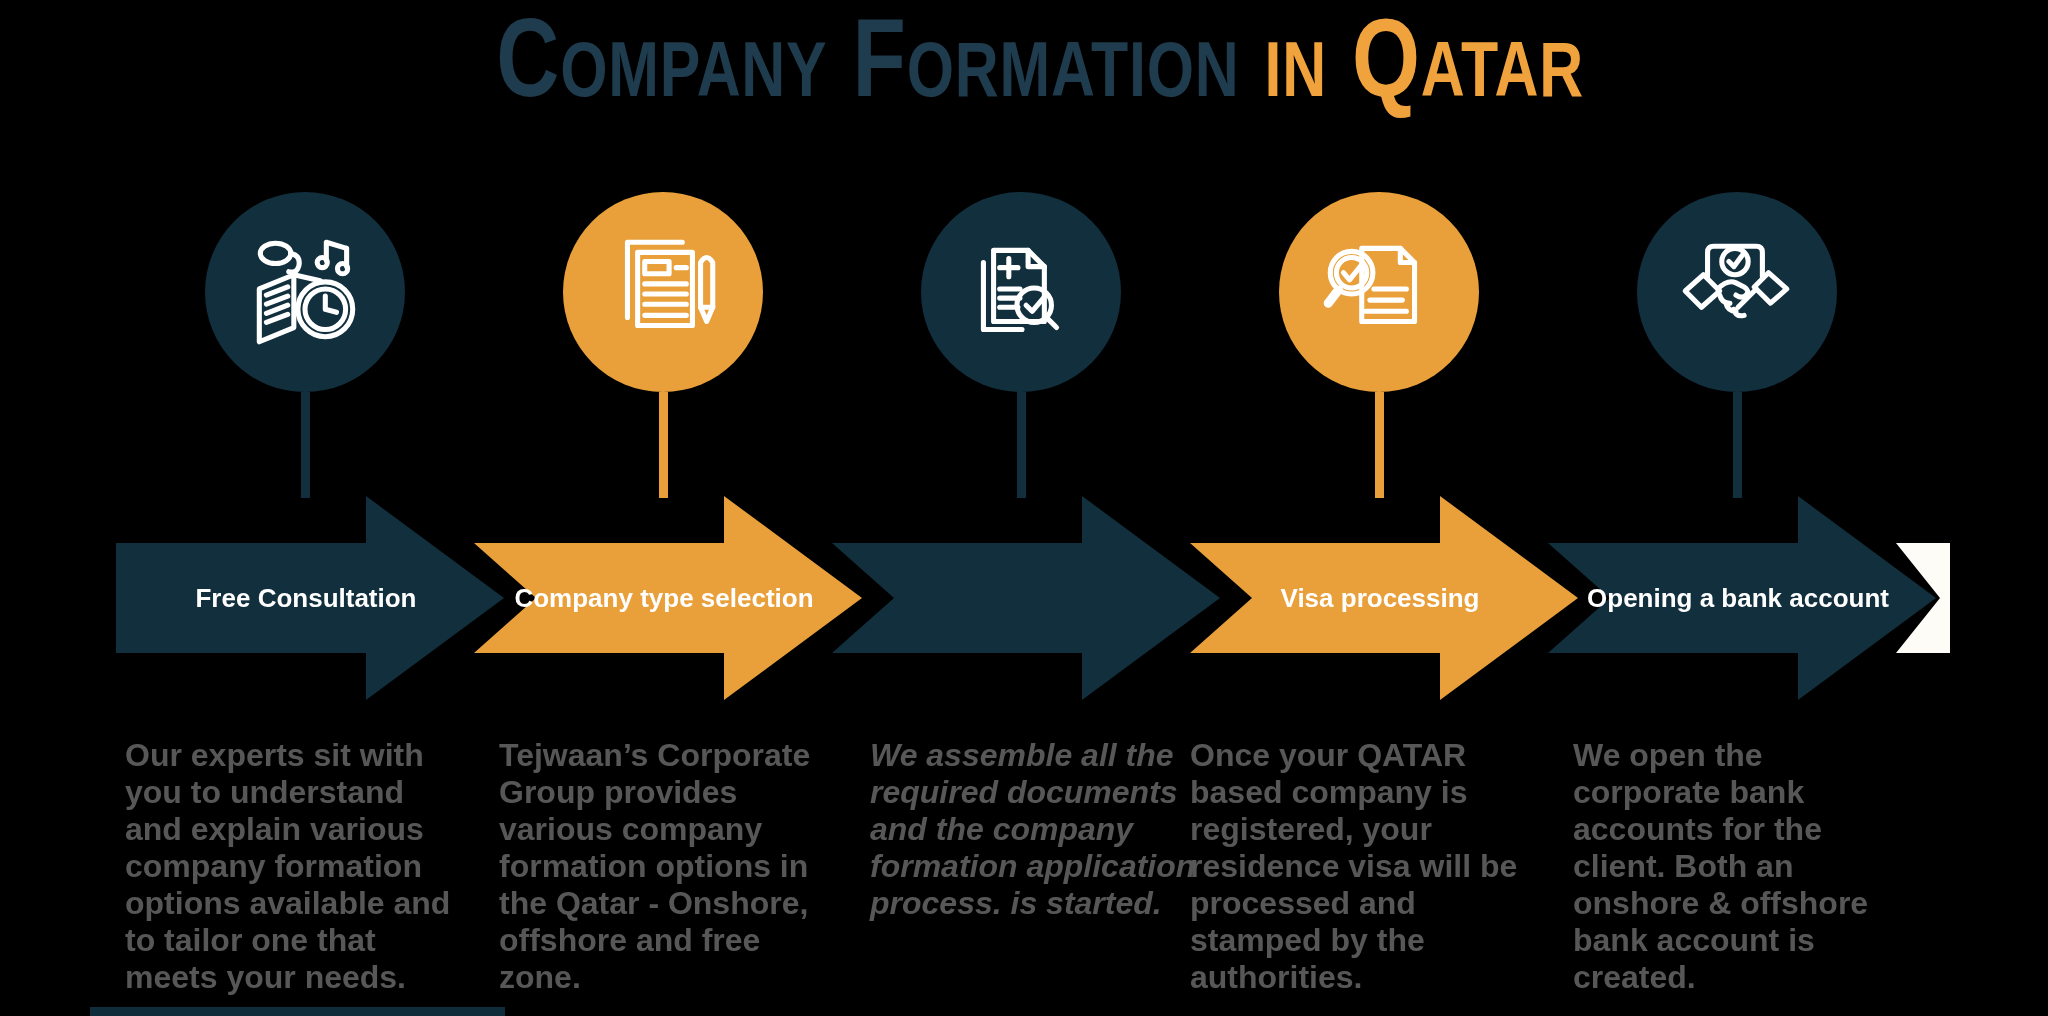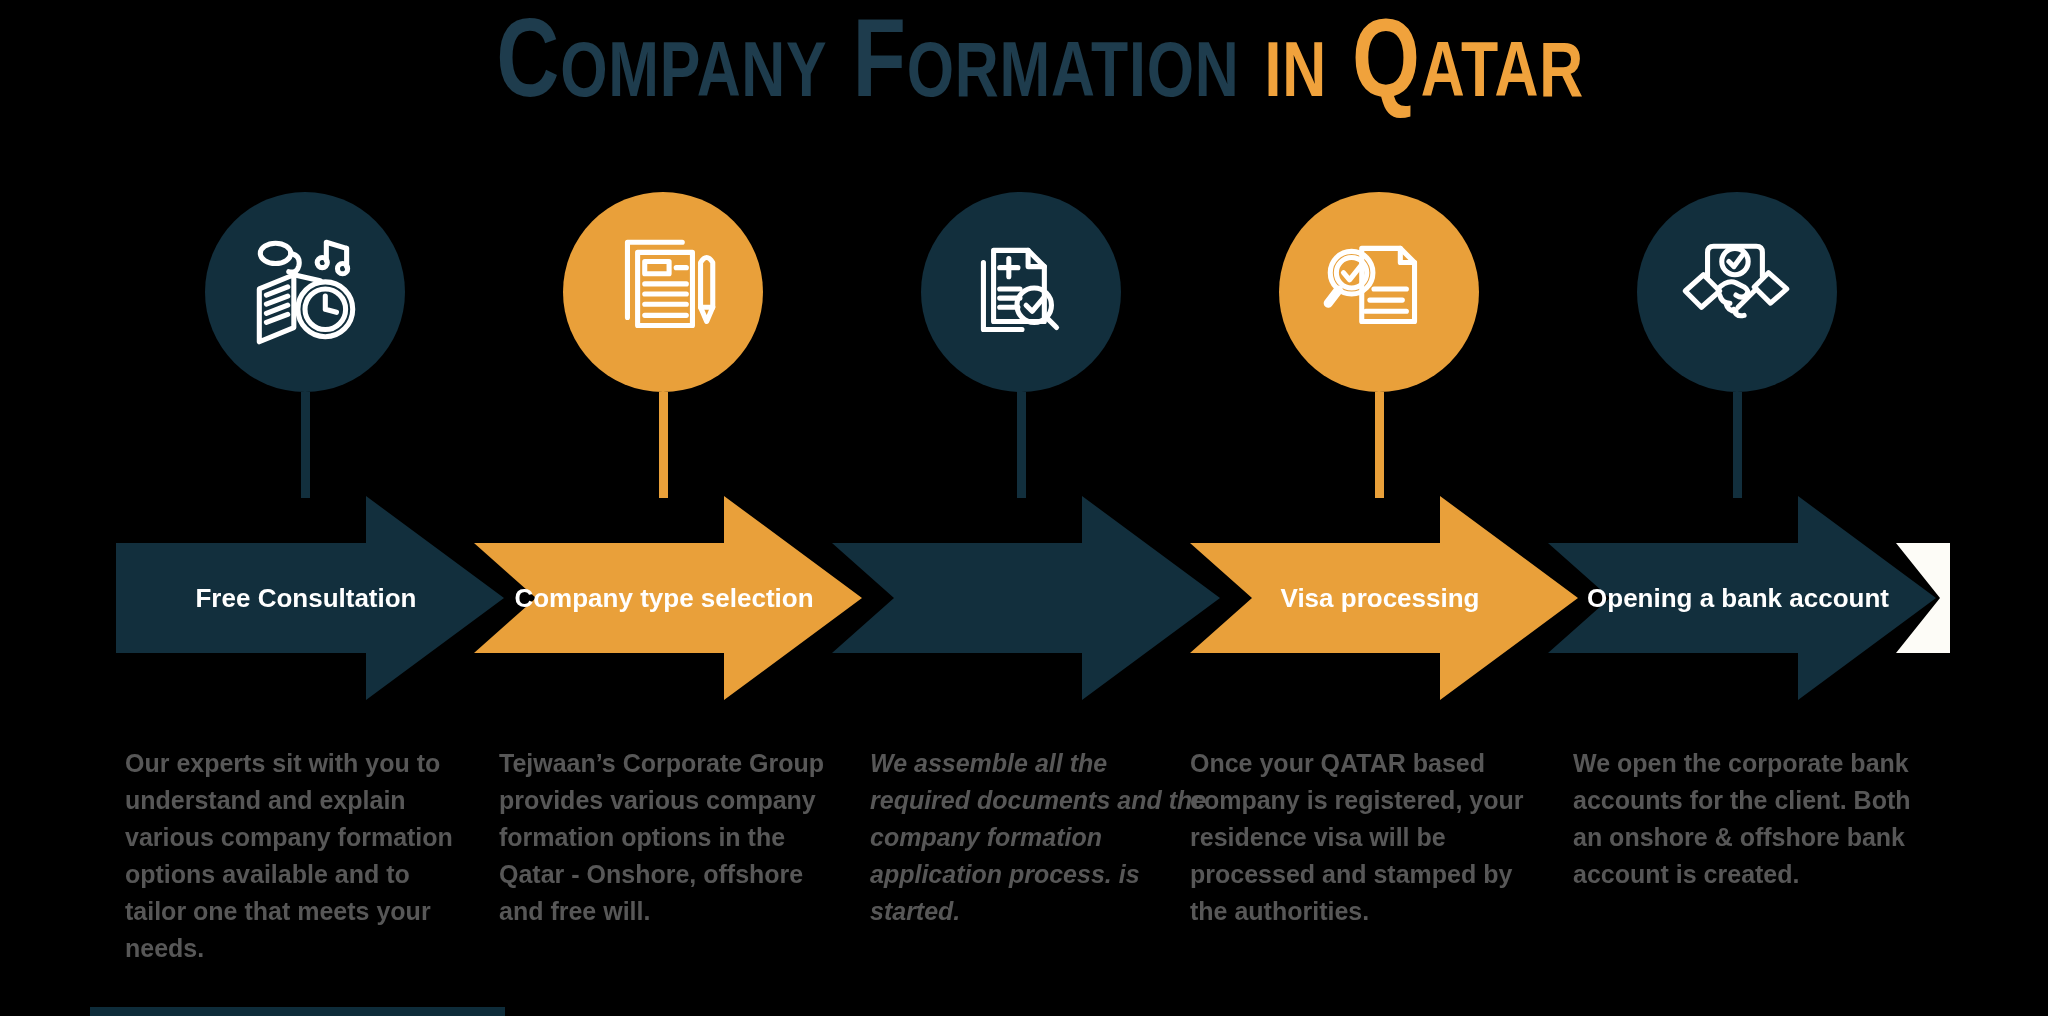--- a/index.html
+++ b/index.html
@@ -28,21 +28,21 @@
   .arrow-svg{position:absolute;top:486px;left:0;width:395px;height:220px;overflow:visible;}
   .fill-dark{fill:#122f3d;}  .bg-dark{background:#122f3d;}
   .fill-orange{fill:#e9a03a;}  .bg-orange{background:#e9a03a;}
   .arrow-label{
     position:absolute;top:543px;left:15px;width:350px;height:110px;
     display:flex;align-items:center;justify-content:center;text-align:center;
     color:#ffffff;font-weight:bold;font-size:26px;line-height:35px;
   }
   .step-desc{
     position:absolute;top:737px;left:0;width:340px;
-    color:#575757;font-weight:bold;font-size:25px;line-height:37px;margin-top:8px;
+    color:#575757;font-weight:bold;font-size:32px;line-height:37px;
   }
   .step:nth-of-type(1) .step-desc{margin-left:-6px;}
   .step:nth-of-type(2) .step-desc{margin-left:9px;}
   .step:nth-of-type(3) .step-desc{margin-left:25px;}
   .step:nth-of-type(4) .step-desc{margin-left:38px;font-style:italic;}
   .step:nth-of-type(5) .step-desc{margin-left:25px;}
   
   .stub-svg{position:absolute;top:486px;left:1896px;width:60px;height:220px;}
   .bottom-strip{position:absolute;top:1007px;left:90px;width:415px;height:9px;background:#0e2c3a;}
   .icon-defs{position:absolute;width:0;height:0;overflow:hidden;}
@@ -142,21 +142,21 @@
       <div class="step-circle bg-orange">
         <svg>
           <use href="#document-pencil-icon"></use>
         </svg>
       </div>
       <div class="connector bg-orange"></div>
       <svg class="arrow-svg" viewBox="0 0 395 220">
         <polygon points="0,57 250,57 250,10 388,112 250,214 250,167 0,167 62,112" class="fill-orange"></polygon>
       </svg>
       <div class="arrow-label">Company type selection</div>
-      <div class="step-desc">Tejwaan’s Corporate Group  provides various company formation options in the Qatar - Onshore, offshore and free will.</div>
+      <div class="step-desc">Tejwaan’s Corporate Group  provides various company formation options in the Qatar - Onshore, offshore and free zone.</div>
     </div>
     <div class="step" style="left: 832px;">
       <div class="step-circle bg-dark">
         <svg>
           <use href="#license-document-check-icon"></use>
         </svg>
       </div>
       <div class="connector bg-dark"></div>
       <svg class="arrow-svg" viewBox="0 0 395 220">
         <polygon points="0,57 250,57 250,10 388,112 250,214 250,167 0,167 62,112" class="fill-dark"></polygon>

